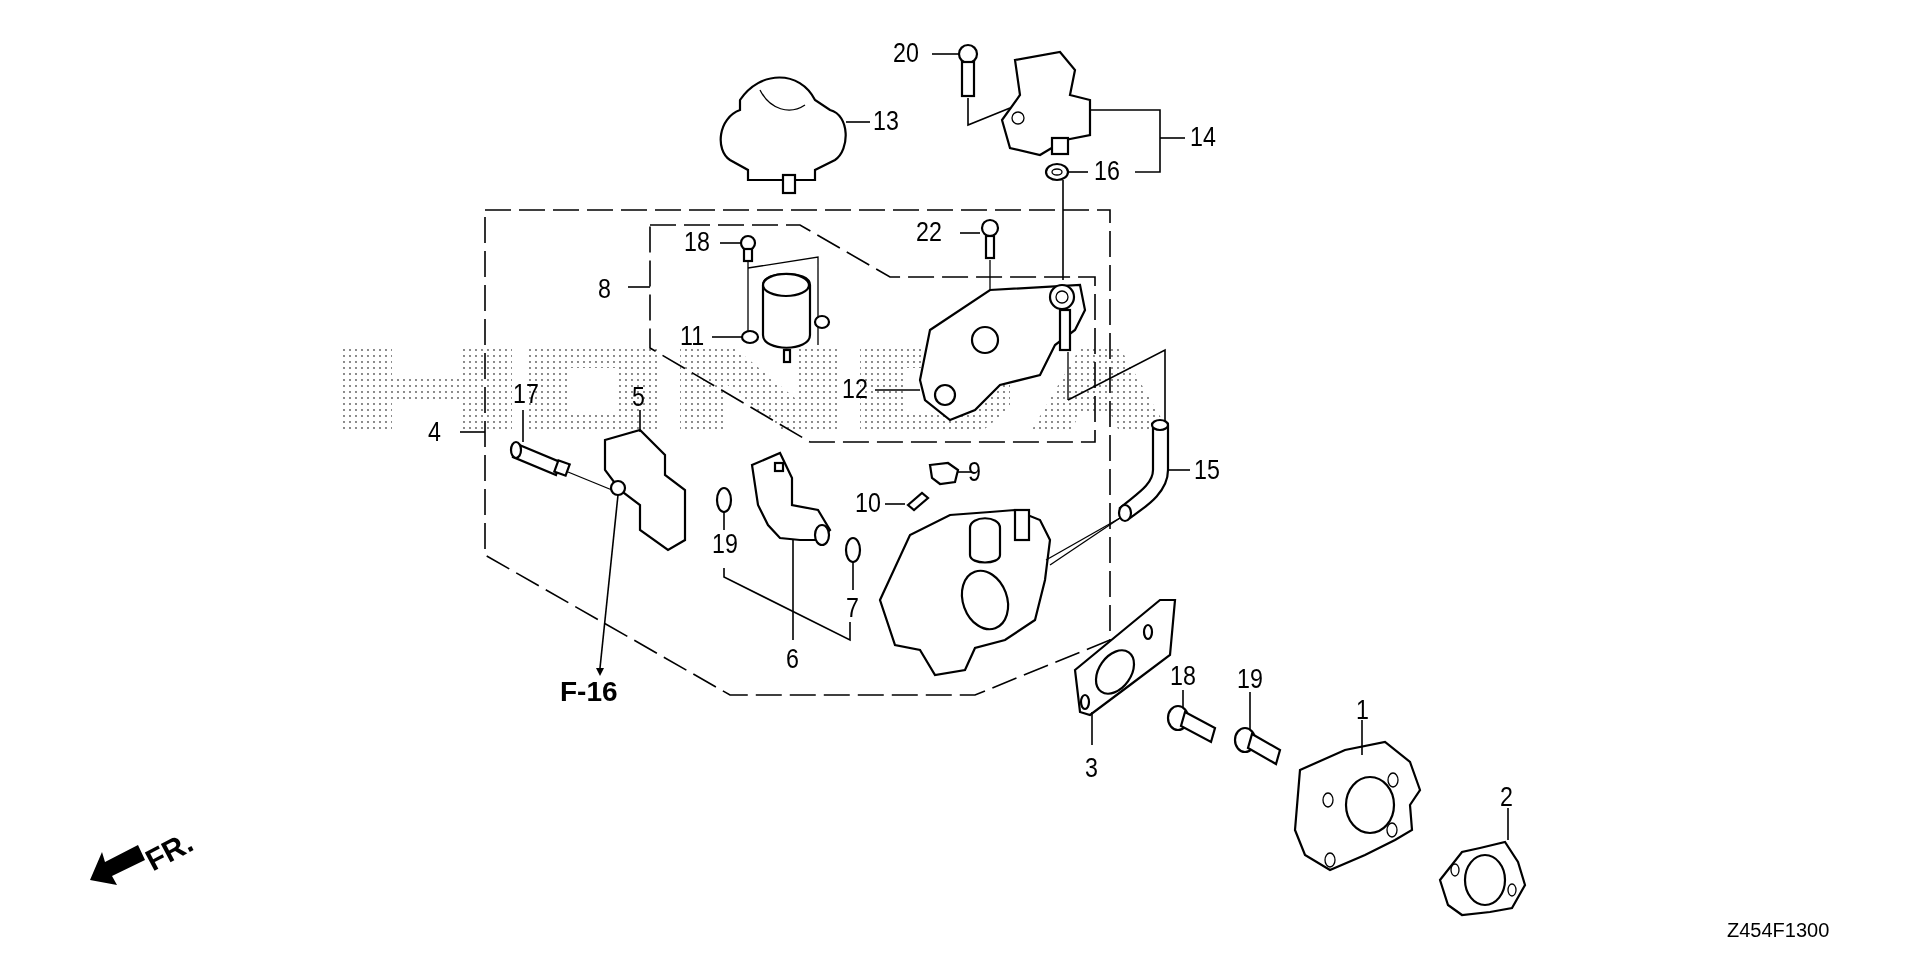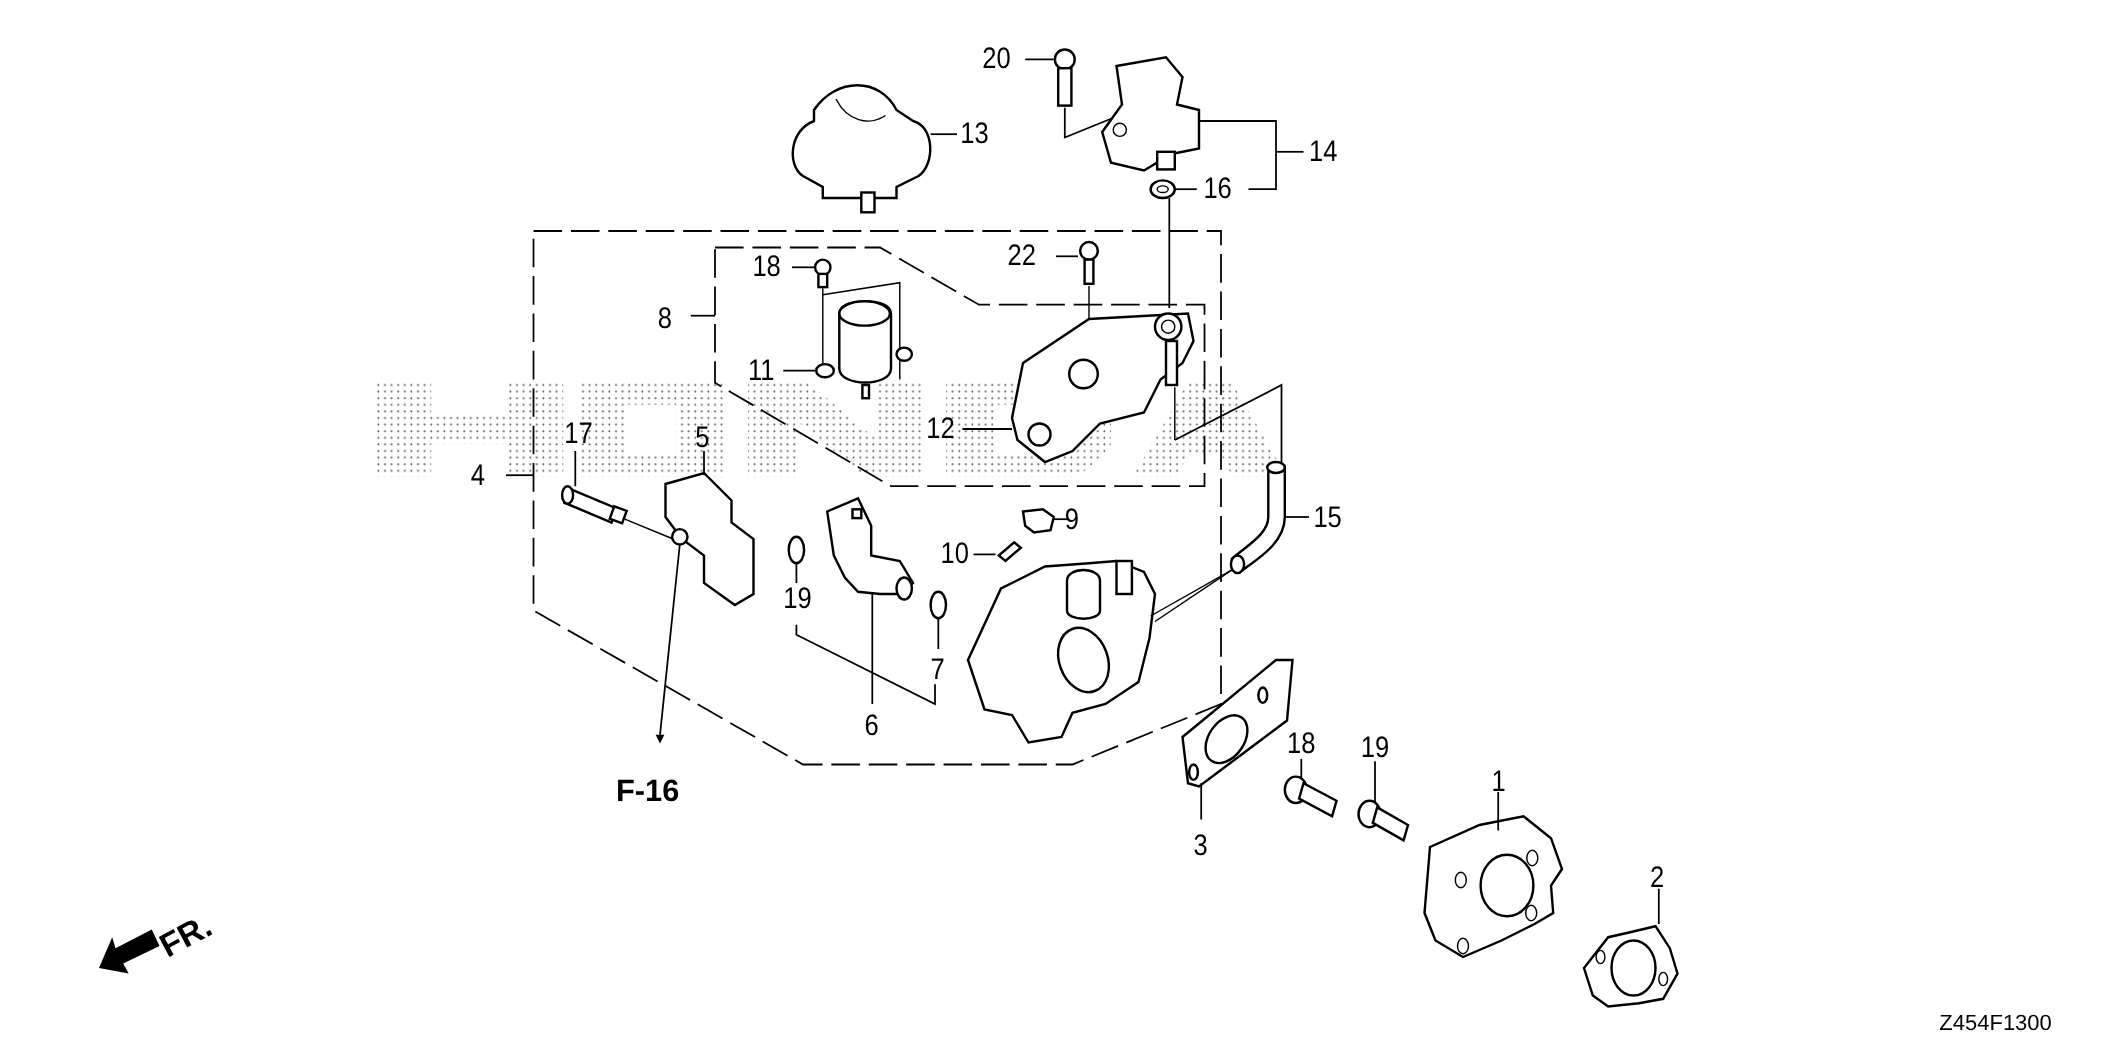--- a/index.html
+++ b/index.html
@@ -229,15 +229,15 @@
 <span class="lbl" style="left:855px;top:490px">10</span>
 <span class="lbl" style="left:712px;top:531px">19</span>
 <span class="lbl" style="left:846px;top:595px">7</span>
 <span class="lbl" style="left:786px;top:646px">6</span>
 <span class="lbl" style="left:1085px;top:755px">3</span>
 <span class="lbl" style="left:1170px;top:663px">18</span>
 <span class="lbl" style="left:1237px;top:666px">19</span>
 <span class="lbl" style="left:1356px;top:697px">1</span>
 <span class="lbl" style="left:1500px;top:784px">2</span>
 
-<span class="ref" style="left:560px;top:705px">F-16</span>
+<span class="ref" style="left:560px;top:678px">F-16</span>
 <span class="fr" style="left:140px;top:848px">FR.</span>
-<span class="code" style="left:1763px;top:920px">Z454F1300</span>
+<span class="code" style="left:1727px;top:920px">Z454F1300</span>
 
 </body></html>

